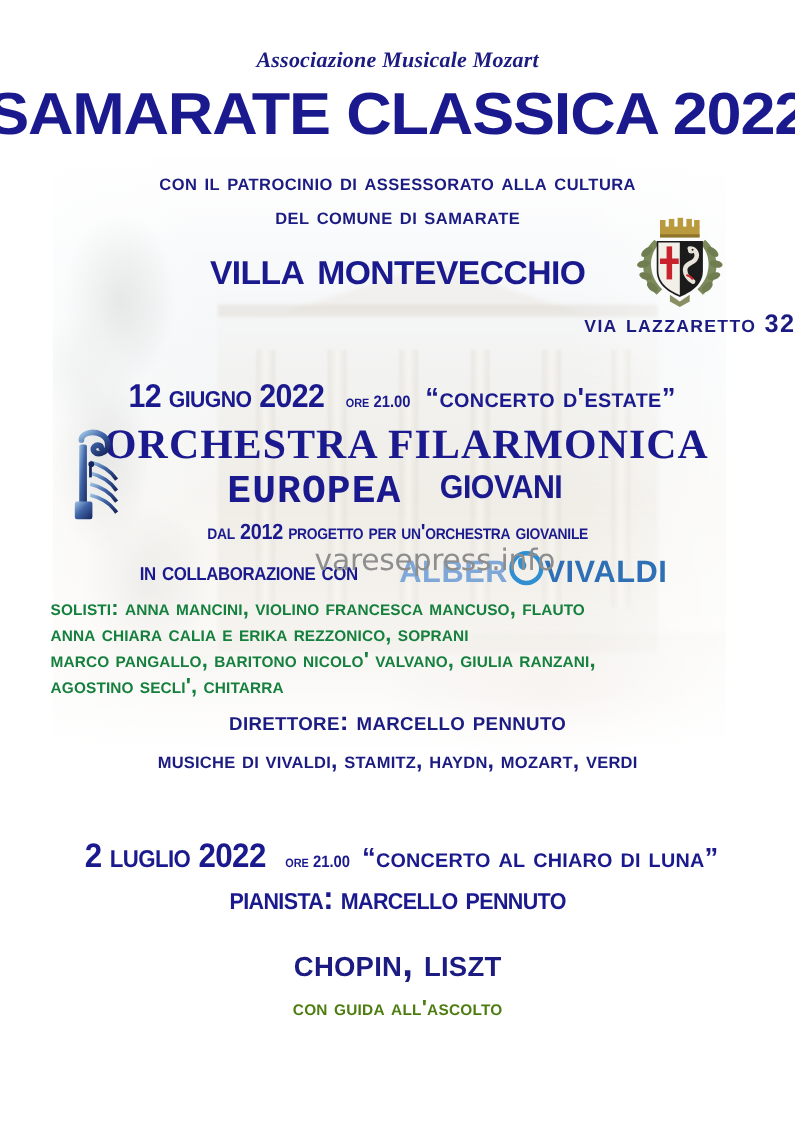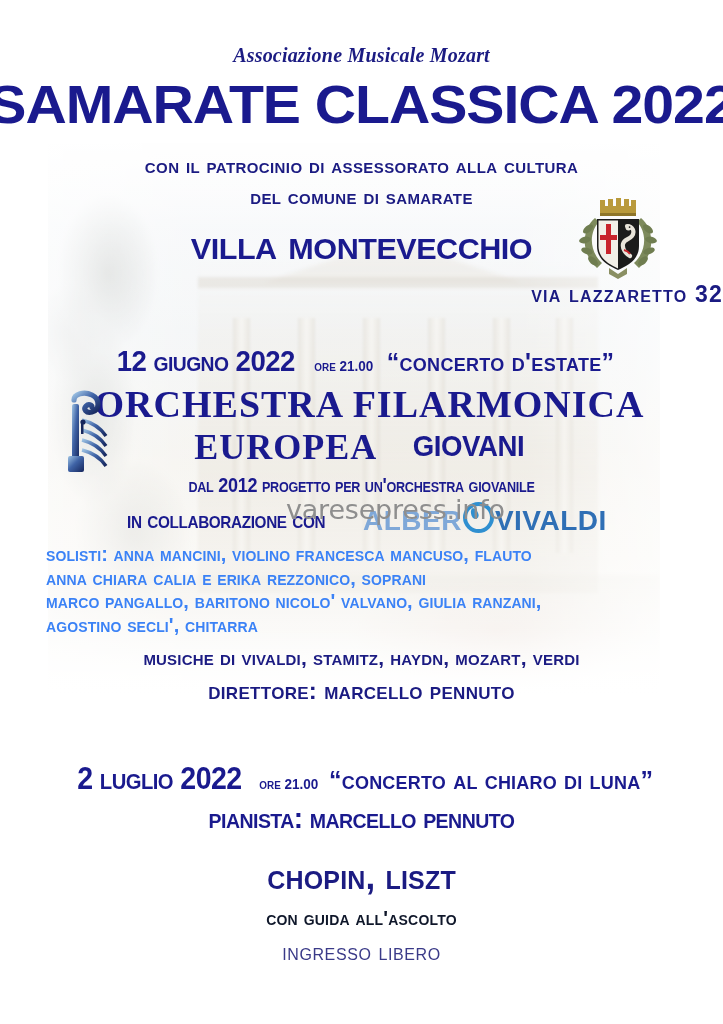--- a/index.html
+++ b/index.html
@@ -238,21 +238,21 @@
     color: #1a1a8e;
     margin-top: 4px;
     padding-left: 16px;
   }
   .orch2row {
     margin-top: 0px;
     color: #1a1a8e;
     white-space: nowrap;
   }
   .orch2row .europea {
-    font-family: Liberation Serif, serif;
+    font-family: Liberation Mono, monospace;
     font-weight: bold;
     font-size: 36px;
     letter-spacing: 1px;
   }
   .orch2row .giovani {
     font-family: "Liberation Sans", sans-serif;
     font-weight: bold;
     font-size: 30px;
     letter-spacing: -.5px;
     transform: scaleX(.92);
@@ -324,21 +324,21 @@
     width: 58px;
     height: 92px;
     z-index: 3;
   }
 
   
   .soloists {
     margin-top: 8px;
     padding-left: 46px;
     text-align: left;
-    color: #3b82f6;
+    color: #15803d;
   }
   .soloists div {
     font-weight: bold;
     font-size: 20px;
     letter-spacing: .1px;
     line-height: 1.18;
     font-variant: small-caps;
     text-transform: lowercase;
     white-space: nowrap;
   }
@@ -409,21 +409,21 @@
     color: #1b1b82;
     margin-top: 22px;
     line-height: 1.12;
     font-variant: small-caps;
     text-transform: lowercase;
   }
   .guida {
     font-weight: bold;
     font-size: 20px;
     letter-spacing: .2px;
-    color: #0f172a;
+    color: #4d7c0f;
     margin-top: 10px;
     font-variant: small-caps;
     text-transform: lowercase;
   }
   .ingresso {
     font-weight: normal;
     font-size: 23px;
     letter-spacing: .6px;
     color: #3a3a88;
     margin-top: 9px;
@@ -563,37 +563,36 @@
       </span>
     </div>
 
     <div class="soloists">
       <div>SOLISTI: ANNA MANCINI, VIOLINO   FRANCESCA MANCUSO,  FLAUTO</div>
       <div>ANNA CHIARA CALIA E ERIKA REZZONICO, SOPRANI</div>
       <div>MARCO PANGALLO, BARITONO  NICOLO' VALVANO, GIULIA RANZANI,</div>
       <div>AGOSTINO SECLI', CHITARRA</div>
     </div>
 
+    <div class="row direttore">DIRETTORE: MARCELLO PENNUTO</div>
+
     <div class="row musiche1">MUSICHE DI  VIVALDI, STAMITZ, HAYDN, MOZART, VERDI</div>
-
-    <div class="row direttore">DIRETTORE: MARCELLO PENNUTO</div>
 
     <div class="row dateline2">
       <span class="big">2 LUGLIO 2022</span>
       <span class="ore">ORE 21.00</span>
       <span class="quoted">“CONCERTO AL CHIARO DI LUNA”</span>
     </div>
 
     <div class="row pianista">PIANISTA: MARCELLO PENNUTO</div>
 
     <div class="row musiche2">
       <div>CHOPIN, LISZT</div>
     </div>
 
     <div class="row guida">CON GUIDA ALL'ASCOLTO</div>
 
-    <div class="row ingresso">INGRESSO LIBERO</div>
 
   </div>
 
   <div class="watermark">varesepress.info</div>
 
 </div>
 
 </body></html>

